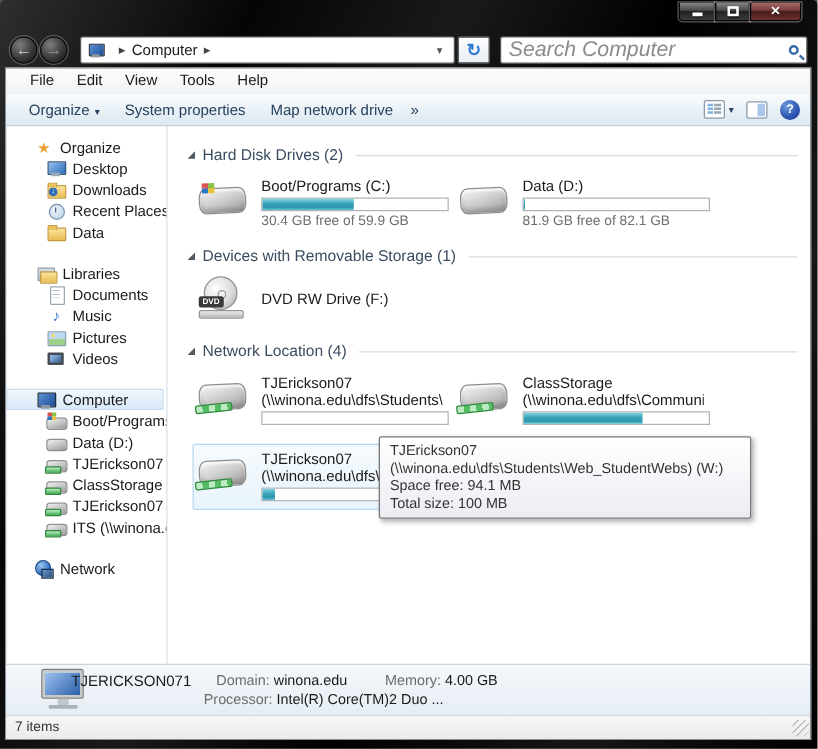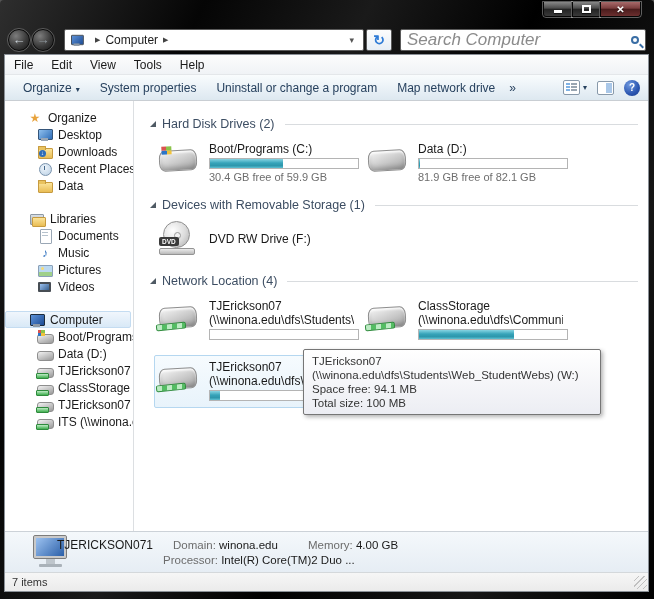--- a/index.html
+++ b/index.html
@@ -47,22 +47,22 @@
     margin-left:8px; height:22px; flex:1; background:#fff; border:1px solid #5a5a5a; border-radius:2px;
     display:flex; align-items:center; padding:0 6px;
   }
   .searchbox input { border:none; outline:none; flex:1; font-size:17px; font-family:Liberation Sans, sans-serif; background:transparent; }
   .searchbox input::placeholder { color:#8b8b8b; font-style:italic; }
   .mag { width:8px; height:8px; border:2px solid #3a6ea5; border-radius:50%; position:relative; flex:none; cursor:pointer; }
   .mag::after { content:""; position:absolute; width:5px; height:2px; background:#3a6ea5; transform:rotate(45deg); left:6px; top:7px; }
   
   .client { position:absolute; top:54px; left:4px; right:5px; bottom:7px; background:#fff;
     display:flex; flex-direction:column; border:1px solid #8a9097; }
-  .menubar { height:20px; background:linear-gradient(#fcfcfc,#f0f3f6); display:flex; align-items:center;
-    border-bottom:1px solid #e4e7ea; }
+  .menubar { height:20px; background:linear-gradient(#fcfcfc,#f0f3f6); display:flex; align-items:flex-start;
+    padding-left:10px; border-bottom:1px solid #e4e7ea; }
   .menubar .menu-item { font-size:12px; color:#1a1a1a; padding:2px 9px; cursor:pointer; }
   .toolbar { height:26px; background:linear-gradient(#f9fcfd,#e8f0f6 60%,#dde8f0); border-bottom:1px solid #c9ced3;
     display:flex; align-items:center; padding:0 8px; }
   .tool-item { font-size:12px; color:#27415e; padding:3px 10px; border-radius:2px; cursor:pointer; white-space:nowrap; }
   .tool-item .dd { font-size:8px; margin-left:4px; color:#27415e; }
   .tool-sep { color:#27415e; font-size:12px; padding:0 4px; cursor:pointer; }
   .tool-right { margin-left:auto; display:flex; align-items:center; gap:10px; }
   .views-btn { display:flex; align-items:center; gap:3px; cursor:pointer; }
   .views-ico { width:17px; height:15px; background:#fff; border:1px solid #8899aa; border-radius:2px; padding:2px 2px; }
   .views-ico i { display:block; height:2px; margin-bottom:1px;
@@ -220,21 +220,20 @@
       <span class="menu-item">File</span>
       <span class="menu-item">Edit</span>
       <span class="menu-item">View</span>
       <span class="menu-item">Tools</span>
       <span class="menu-item">Help</span>
     </div>
 
     <div class="toolbar">
       <span class="tool-item"><span>Organize</span><span class="dd">▾</span></span>
       <span class="tool-item">System properties</span>
-      <span class="tool-item">Uninstall or change a program</span>
       <span class="tool-item">Map network drive</span>
       <span class="tool-sep">»</span>
       <span class="tool-right">
         <span class="views-btn">
           <span class="views-ico">
               <i></i>
               <i></i>
               <i></i>
             </span>
           <span class="dd">▾</span>
@@ -313,20 +312,24 @@
           </div>
         <div class="side-row child">
             <span class="ico i-netdrive"></span>
             <span>TJErickson07 (\\wino</span>
           </div>
         <div class="side-row child">
             <span class="ico i-netdrive"></span>
             <span>ITS (\\winona.edu\d</span>
           </div>
         <div class="side-gap"></div>
+        <div class="side-row" style="padding-left:22px">
+          <span class="ico i-network"></span>
+          <span>Network</span>
+        </div>
       </div>
 
       <div class="main">
 
         <div class="section-header">
           <span class="expander"></span>
           <span class="section-title">Hard Disk Drives (2)</span>
           <span class="section-rule"></span>
         </div>
         <div class="tiles">

